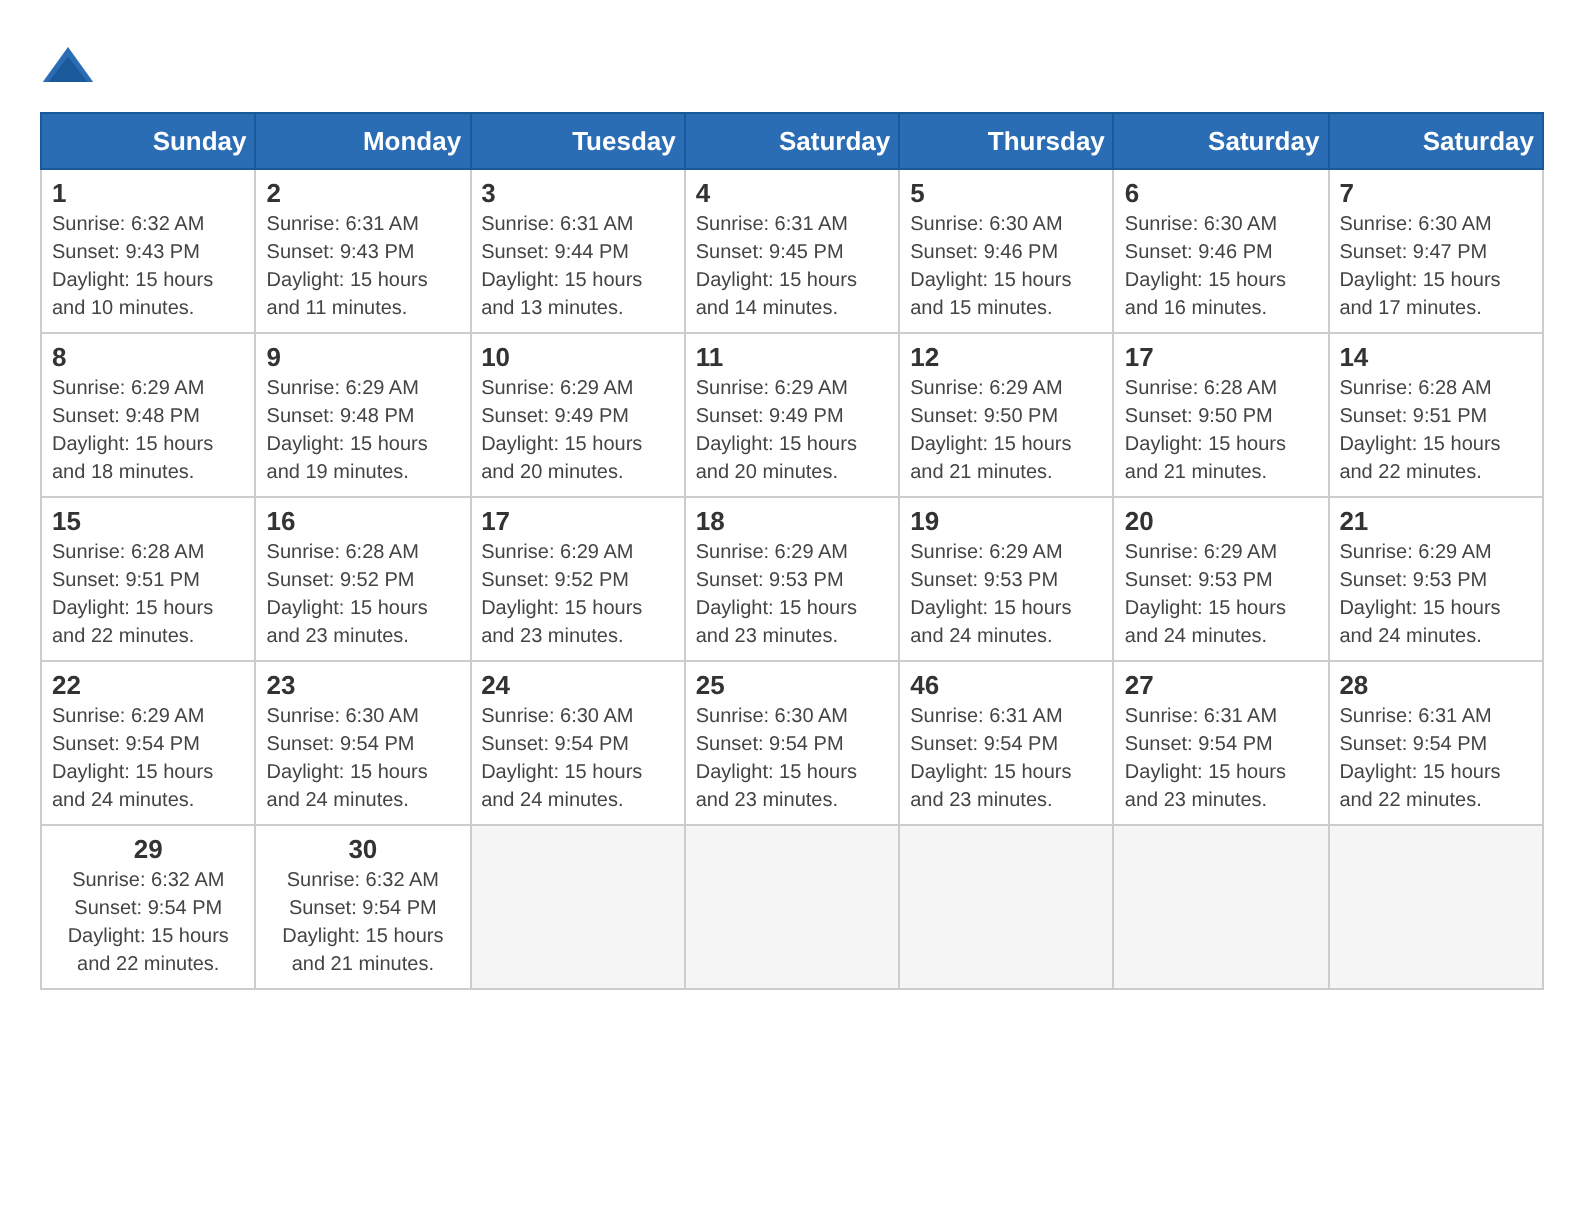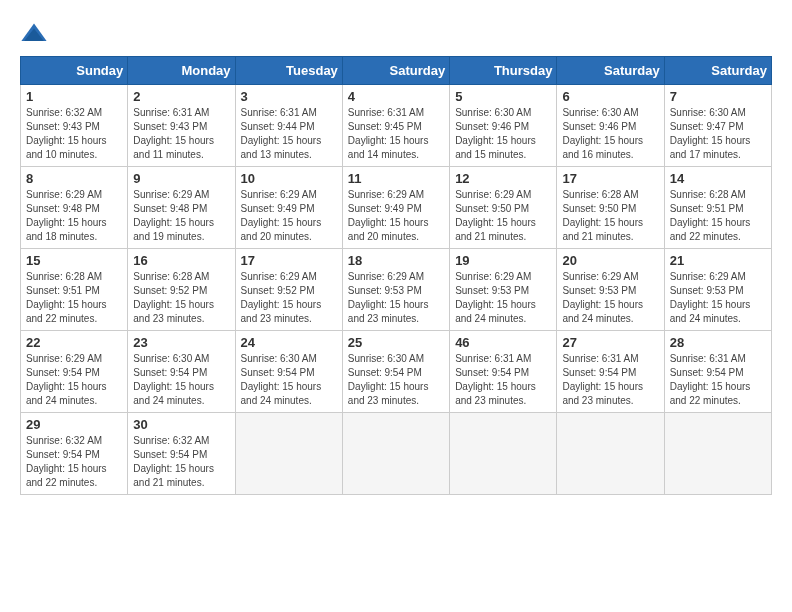--- a/index.html
+++ b/index.html
@@ -78,20 +78,21 @@
       display: block;
       margin-bottom: 2px;
     }
     .day-info {
       font-size: 10px;
       color: #444;
       line-height: 1.4;
     }
     tr:last-child td {
       height: 80px;
+      text-align: center;
     }
   </style>
 </head>
 <body>
 
 <div class="header-logo">
   <div class="logo-area">
     <svg class="logo-icon" viewBox="0 0 40 40">
       <polygon points="20,5 38,30 2,30" fill="#2a6db5"></polygon>
       <polygon points="20,12 34,30 6,30" fill="#1a5a9a"></polygon>

